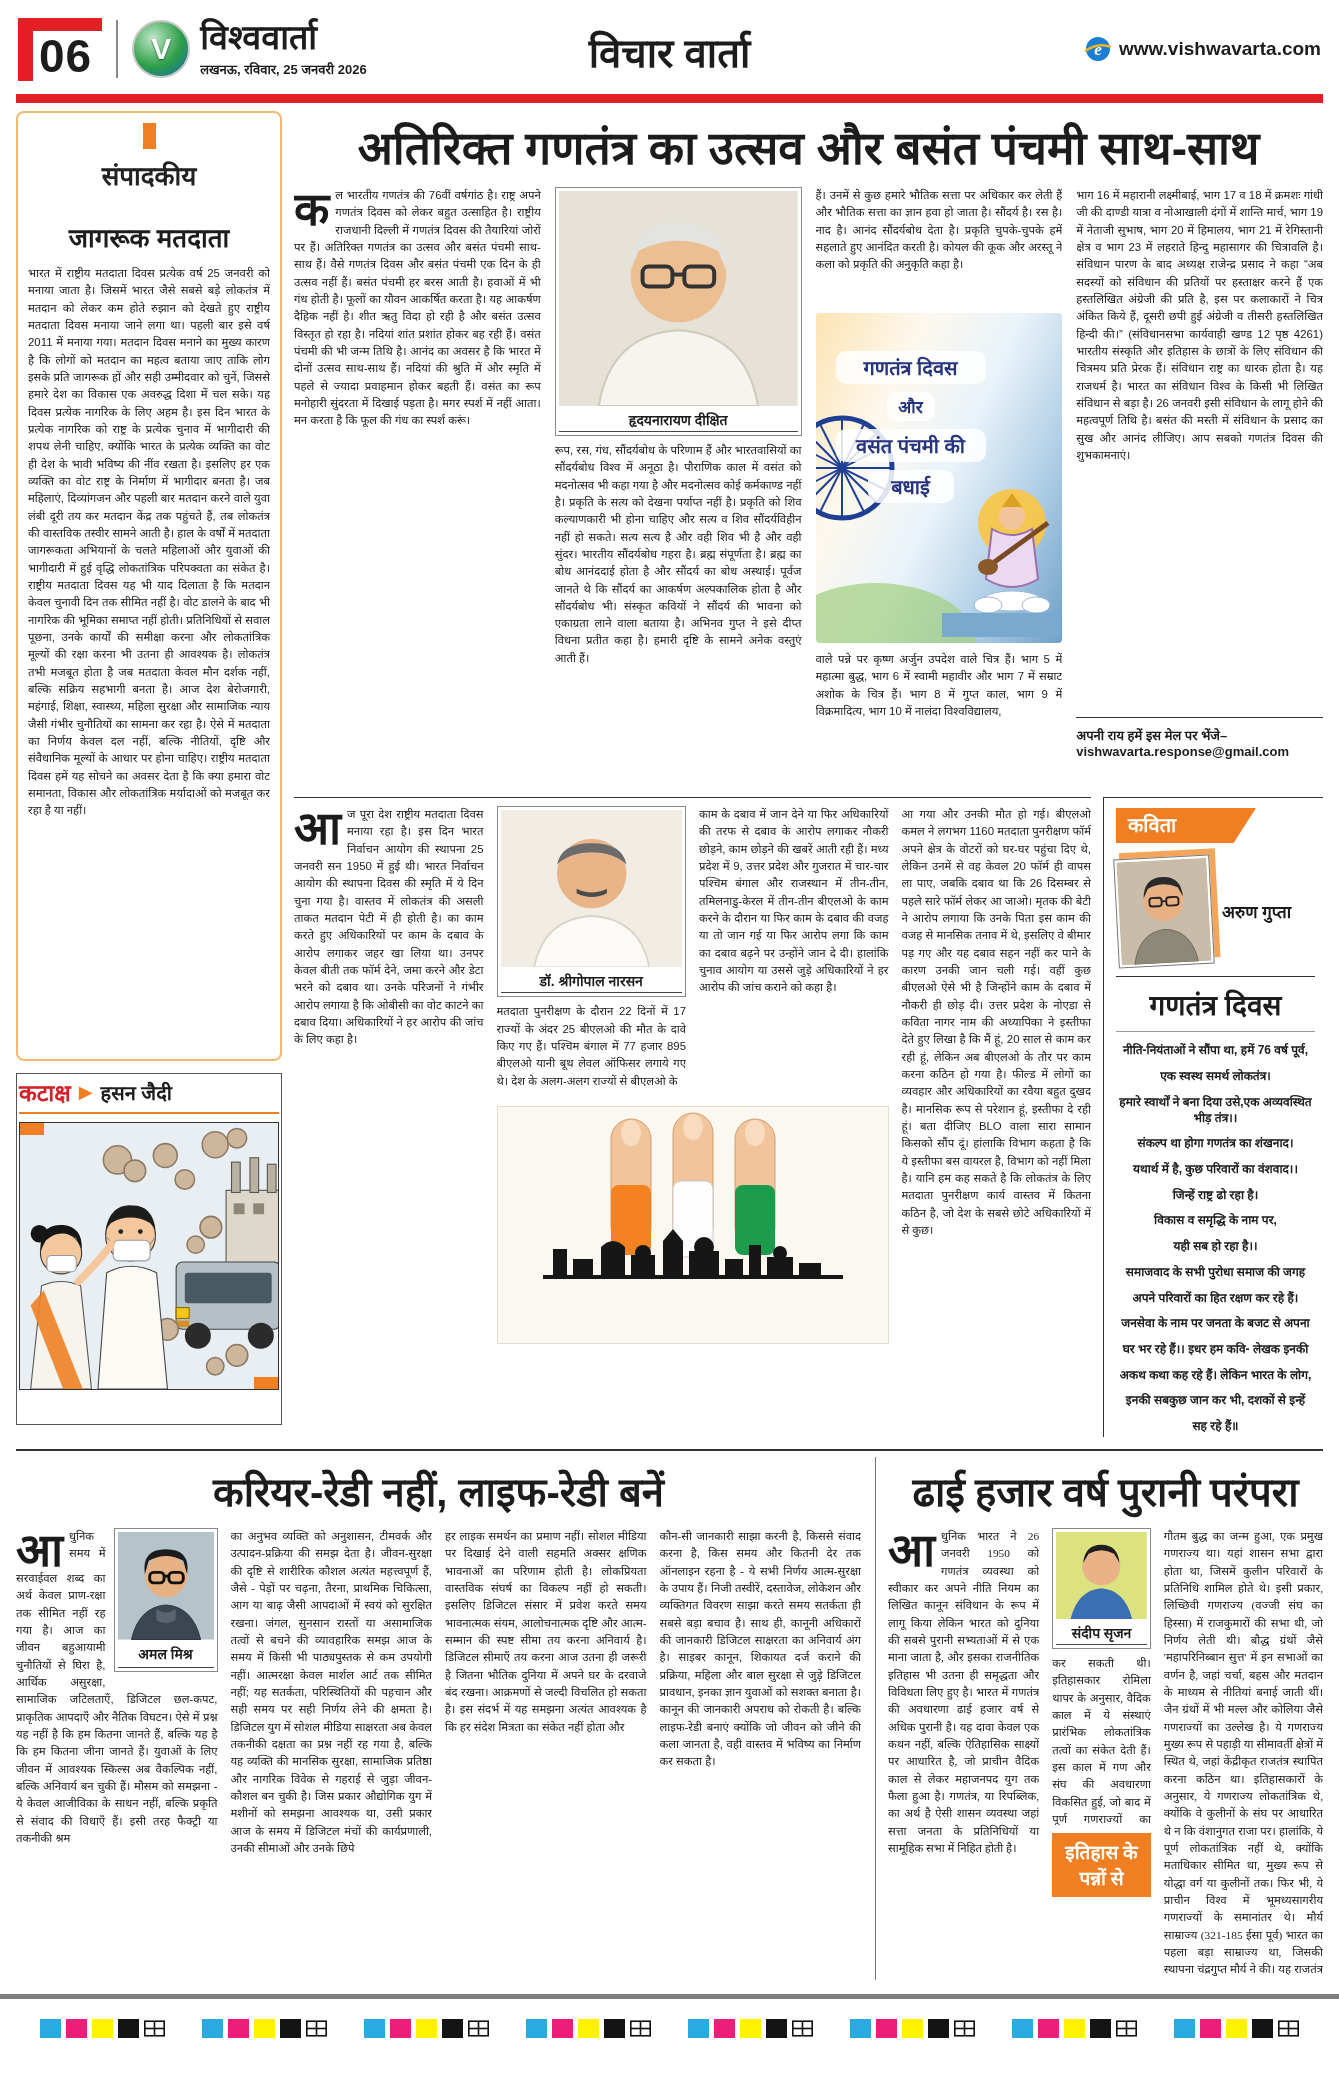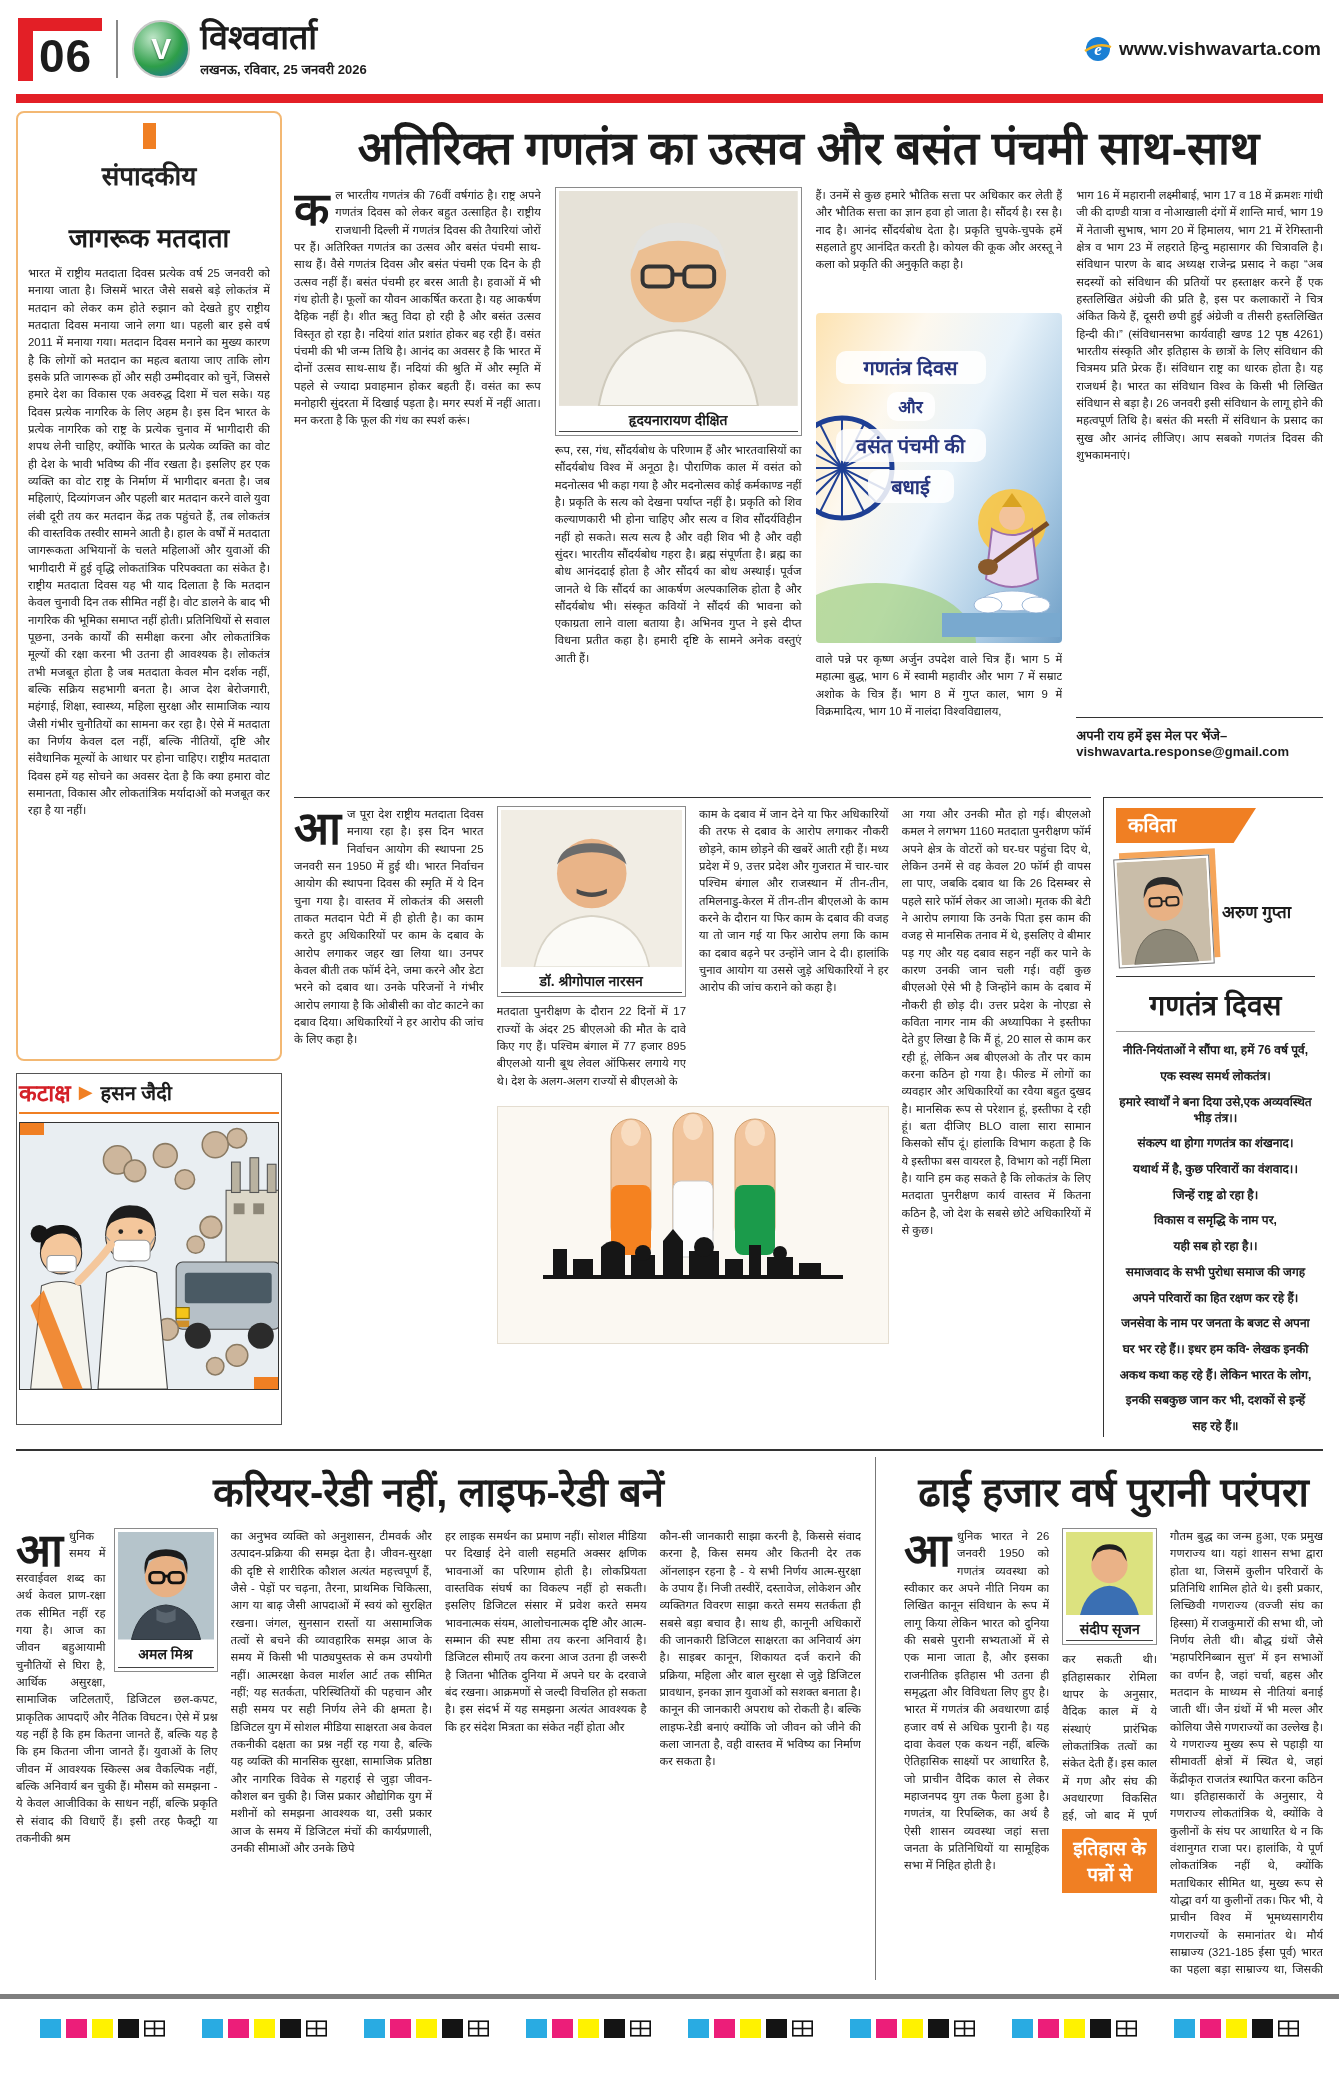--- a/index.html
+++ b/index.html
@@ -74,21 +74,21 @@
   .poem-photo { width:96px; border:1px solid #777; padding:2px; background:#fff; transform:rotate(-3deg); box-shadow:6px -6px 0 #f5a55a; }
   .poem-author { font-size:17px; font-weight:bold; }
   .poem-title { text-align:center; font-size:28px; font-weight:bold; margin:6px 0 10px; border-bottom:1px solid #999; padding-bottom:8px; }
   .poem-line { text-align:center; font-size:12px; font-weight:bold; margin-bottom:9.5px; line-height:1.35; }
 
   
   .band-rule { border-top:2px solid #333; margin:12px 16px 0; }
   .bottom { display:grid; grid-template-columns:845px 1fr; gap:14px; padding:6px 16px 0; }
   .b-headline { text-align:center; font-size:40px; font-weight:bold; padding:6px 0 10px; white-space:nowrap; overflow:hidden; }
   .a3-cols { display:grid; grid-template-columns:repeat(4,1fr); gap:13px; height:452px; overflow:hidden; }
-  .a4 { border-left:1.5px solid #777; padding-left:28px; }
+  .a4 { border-left:1.5px solid #777; padding-left:12px;font-family:Liberation Serif, serif; }
   .a4-cols { display:grid; grid-template-columns:0.95fr 0.62fr 1fr; gap:13px; height:452px; overflow:hidden; }
   .float-photo { float:right; width:104px; margin:0 0 4px 8px; }
   .hist-banner { background:#f07f23; color:#fff; font-size:19px; font-weight:bold; text-align:center; padding:6px 4px; margin:8px 0; }
 
   
   .marks-rule { height:5px; background:#7f7f7f; margin:14px 0 0; }
   .marks { display:flex; justify-content:space-between; align-items:center; padding:20px 40px 0; }
   .pm-group { display:flex; gap:5px; align-items:center; }
   .pm { width:21px; height:19px; }
   .pm-c{background:#29abe2;} .pm-m{background:#ec1e79;} .pm-y{background:#fff200;} .pm-k{background:#141414;}
@@ -105,20 +105,21 @@
     <div class="hdr-sep"></div>
     <div class="masthead">
       <div class="logo-badge">
           <span>V</span>
         </div>
       <div>
         <div class="paper-name">विश्ववार्ता</div>
         <div class="dateline">लखनऊ, रविवार, 25 जनवरी 2026</div>
       </div>
     </div>
+    <div class="section-title">विचार वार्ता</div>
     <div class="site">
       <svg width="30" height="30" viewBox="0 0 30 30">
         <circle cx="15" cy="15" r="12" fill="#1a7fd4"></circle>
         <text x="15" y="21" font-size="17" font-weight="bold" font-style="italic" fill="#fff" text-anchor="middle" font-family="Liberation Serif, serif">e</text>
         <path d="M2,17 Q15,8 28,13" stroke="#f4b321" stroke-width="2.4" fill="none"></path>
       </svg>
       <span class="url">www.vishwavarta.com</span>
     </div>
   </div>
   <div class="redline"></div>

